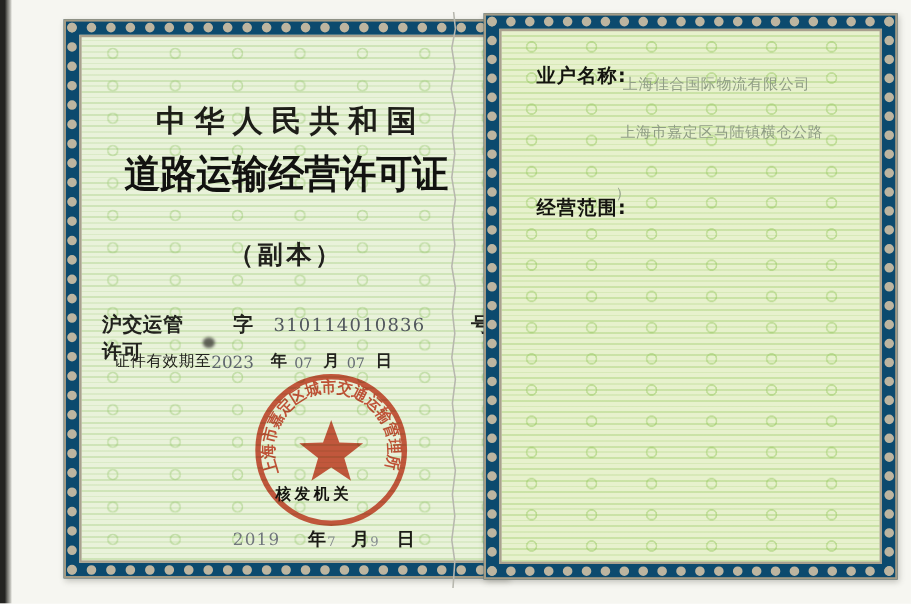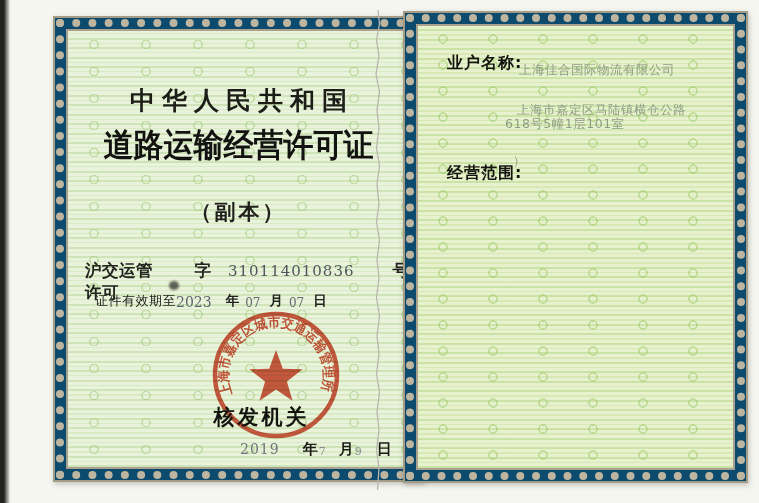--- a/index.html
+++ b/index.html
@@ -99,30 +99,30 @@
   .u-year  { margin-left:14px; }
   .u-month { margin-left:9px; }
   .u-day   { margin-left:9px; }
   .val-md { font-size:12px; color:#646b73; margin-left:6px; position:relative; top:2px;text-align:right; }
   
   .stamp { position:absolute; left:133px; top:269px; width:150px; height:150px;
            mix-blend-mode:multiply; opacity:.9; }
   .issuer {
     position:absolute; top:372px; left:0; width:100%; text-align:center;
     text-indent:16px;
-    font-size:21px; font-weight:700; letter-spacing:3px; color:#14140f;
+    font-size:13px; font-weight:700; letter-spacing:3px; color:#14140f;
     z-index:3;
     padding-left:30px;
   }
   .issue-row {
     position:absolute; top:409px; left:126px;
     display:flex; align-items:baseline;
     font-family:"DejaVu Serif", serif; color:#1b1b16;
   }
-  .iss-year { font-size:14px; color:#70767c; letter-spacing:1px;padding-left:46px; }
+  .iss-year { font-size:14px; color:#70767c; letter-spacing:1px; }
   .iss-unit { font-size:15px; font-weight:700; }
   .iu-year { margin-left:23px; }
   .iu-month { margin-left:13px; }
   .iu-day { margin-left:15px; }
   .iss-md { font-size:11px; color:#858b90; margin-left:1px; position:relative; top:1px; }
 
   
   .f-label {
     position:absolute;
     font-size:16px; font-weight:900; letter-spacing:1px;
@@ -200,19 +200,18 @@
 </svg>
 
 <div class="page page-right">
   <div class="ornament"></div>
   <div class="page-inner green-r">
 
     <div class="f-label l0">业户名称:</div>
     <div class="f-val v0">上海佳合国际物流有限公司</div>
 
     <div class="f-val v1a">上海市嘉定区马陆镇横仓公路</div>
-    <div class="f-val v1b">618号5幢1层101室</div>
 
     <div class="f-val v2b">）</div>
 
     <div class="f-label l3">经营范围:</div>
   </div>
 </div>
 
 </body></html>

